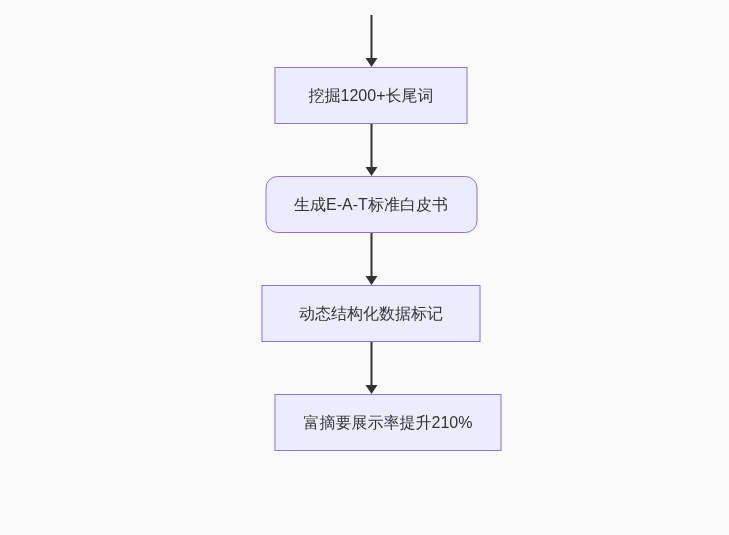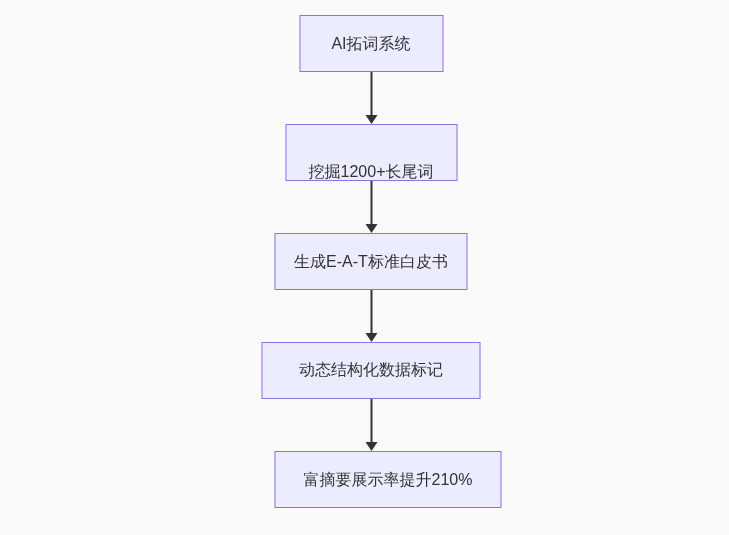--- a/index.html
+++ b/index.html
@@ -33,23 +33,23 @@
     display: flex;
     align-items: center;
     justify-content: center;
     color: #333333;
     font-size: 16px;
     line-height: 1;
     white-space: nowrap;
     text-align: center;
   }
   .w0 { width: 144px; }
-  .w1 { width: 172px; align-items: flex-end; }
-  .w2 { width: 193px; }
-  .w3 { width: 219px; font-family: Liberation Mono, monospace; }
+  .w1 { width: 193px; }
+  .w2 { width: 212px; border-radius: 12px; }
+  .w3 { width: 219px; }
   .w4 { width: 227px; margin-left: 34px; }
   .flow-arrow {
     height: 52px;
     display: flex;
     flex-direction: column;
     align-items: center;
   }
   .arrow-line {
     flex: 1;
     width: 2px;
@@ -62,23 +62,20 @@
     border-right: 6px solid transparent;
     border-top: 9px solid #333333;
   }
 </style>
 </head>
 <body>
 
 <div class="canvas">
   <div class="flow-column">
 
-    <div class="flow-node w0">
-      <span>AI拓词系统</span>
-    </div>
 
     <div class="flow-arrow">
       <div class="arrow-line"></div>
       <div class="arrow-head"></div>
     </div>
 
     <div class="flow-node w1">
       <span>挖掘1200+长尾词</span>
     </div>
 

